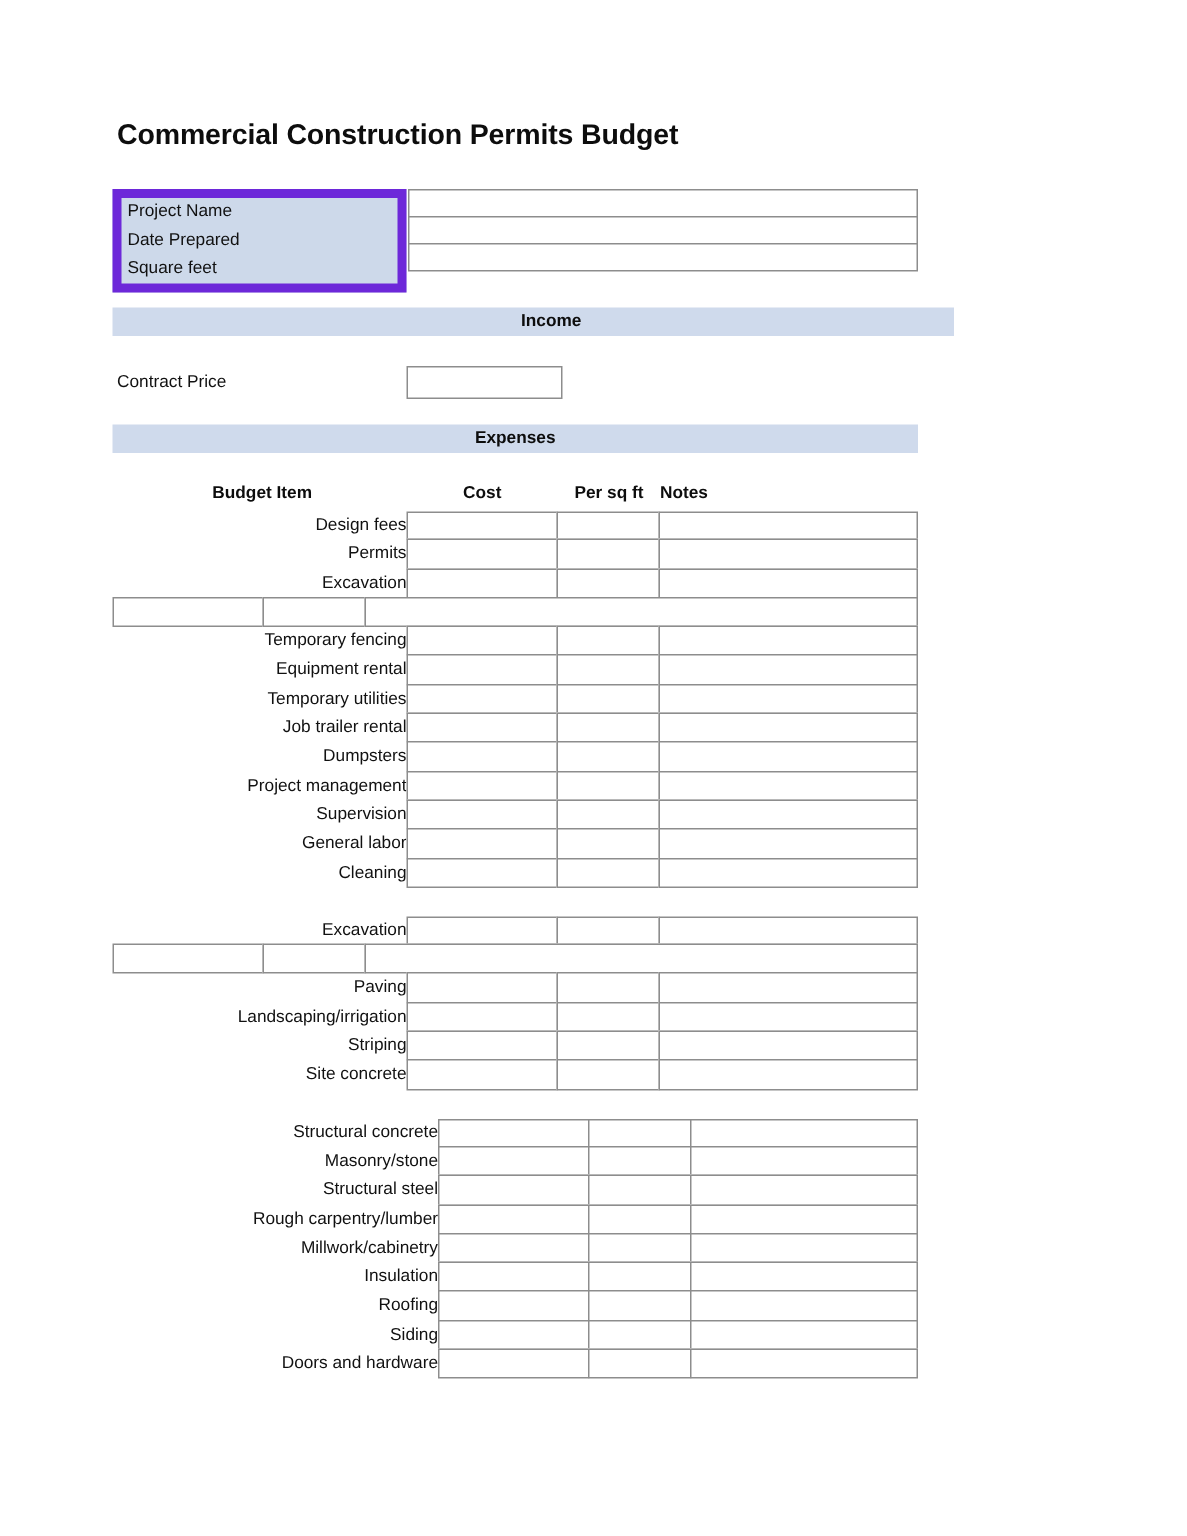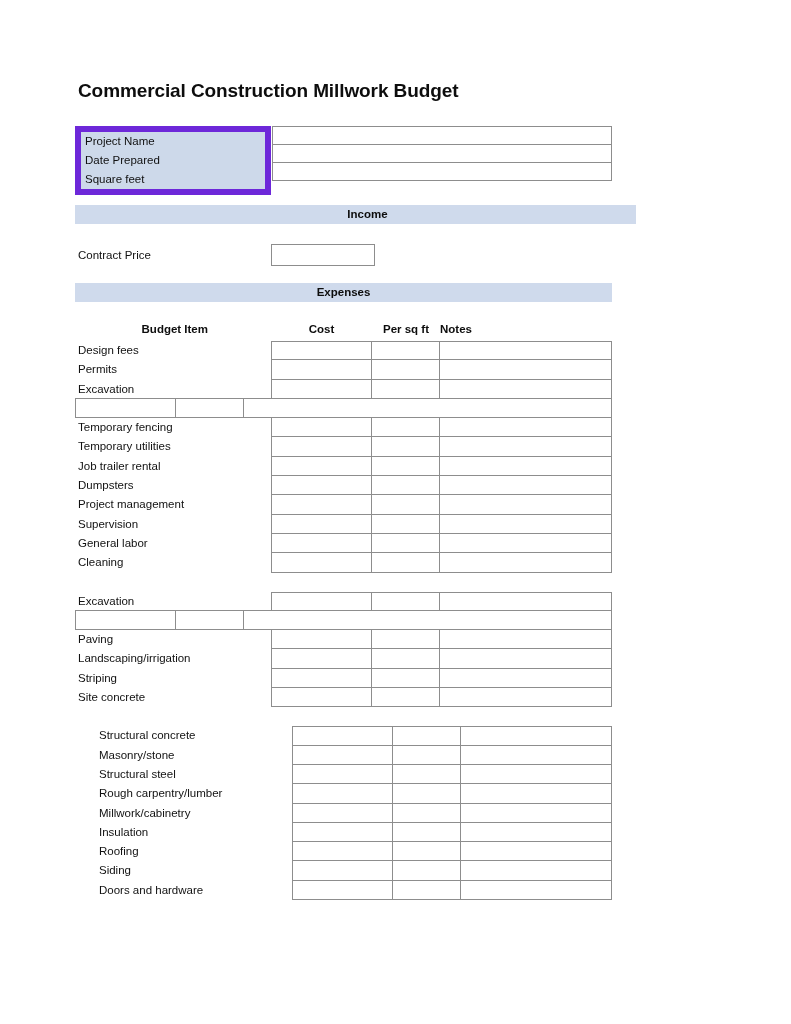--- a/index.html
+++ b/index.html
@@ -177,20 +177,21 @@
     display: flex;
   }
   .erow-label {
     width: 196px;
     font-size: 11.5px;
     line-height: 19.3px;
     padding-left: 3px;
     box-sizing: border-box;
     white-space: nowrap;
     color: #111;
+    text-align: right;
   }
   .erow-cells {
     flex: 1;
     display: flex;
     margin-top: -1px;
   }
   .erow:first-child .erow-cells { margin-top: 0; }
   .cell {
     border: 1px solid #8d8d8d;
     box-sizing: border-box;
@@ -200,21 +201,21 @@
   .cell:first-child { margin-left: 0; }
   .cell-cost { width: 101px; }
   .cell-persqft { width: 69px; }
   .cell-notes { flex: 1; }
 </style>
 </head>
 <body>
 
 <div class="page">
 
-  <div class="doc-title">Commercial Construction Millwork Budget</div>
+  <div class="doc-title">Commercial Construction Permits Budget</div>
 
   <div class="info-block">
     <div class="info-labels">
       <div class="info-label">Project Name</div>
       <div class="info-label">Date Prepared</div>
       <div class="info-label">Square feet</div>
     </div>
     <div class="info-inputs">
       <div class="info-input"></div>
       <div class="info-input"></div>
@@ -274,20 +275,28 @@
           </div>
           <div class="erow">
             <div class="erow-label">Temporary fencing</div>
             <div class="erow-cells">
               <div class="cell cell-cost"></div>
               <div class="cell cell-persqft"></div>
               <div class="cell cell-notes"></div>
             </div>
           </div>
           <div class="erow">
+            <div class="erow-label">Equipment rental</div>
+            <div class="erow-cells">
+              <div class="cell cell-cost"></div>
+              <div class="cell cell-persqft"></div>
+              <div class="cell cell-notes"></div>
+            </div>
+          </div>
+          <div class="erow">
             <div class="erow-label">Temporary utilities</div>
             <div class="erow-cells">
               <div class="cell cell-cost"></div>
               <div class="cell cell-persqft"></div>
               <div class="cell cell-notes"></div>
             </div>
           </div>
           <div class="erow">
             <div class="erow-label">Job trailer rental</div>
             <div class="erow-cells">

